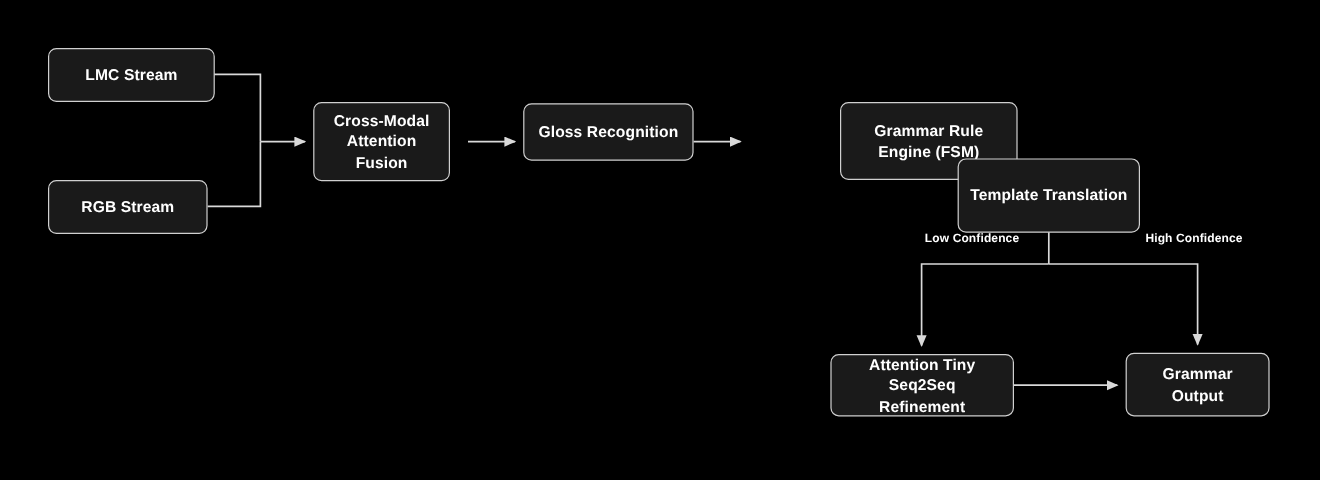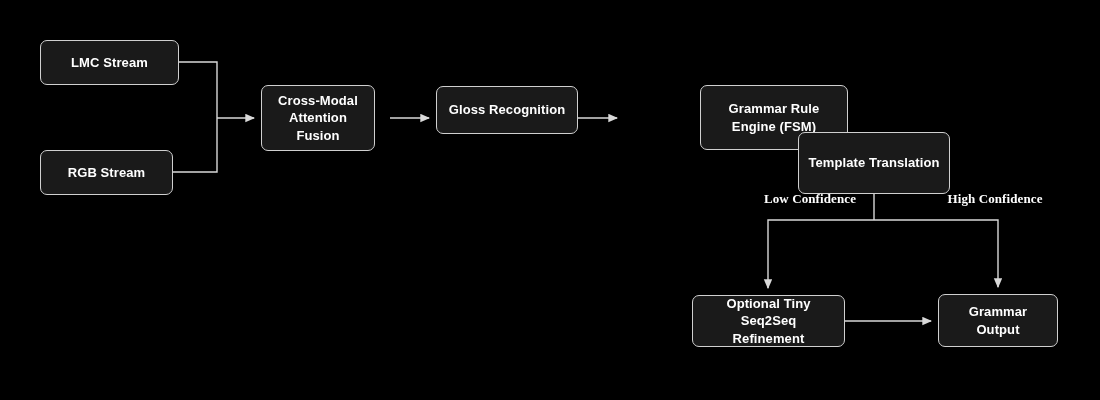--- a/index.html
+++ b/index.html
@@ -41,26 +41,25 @@
     padding: 4px 8px;
     letter-spacing: 0.1px;
   }
   .node-label {
     display: block;
     white-space: pre-line;
   }
   .edge-label {
     position: absolute;
     color: #ffffff;
-    font-size: 13px;
+    font-size: 10px;
     font-weight: 700;
     white-space: nowrap;
     transform: translate(-50%, -50%);
     letter-spacing: 0.1px;
-    font-family: Liberation Serif, serif;
   }
 </style>
 </head>
 <body>
 
 <div id="canvas">
 
   <svg id="edges" viewBox="0 0 1100 400" width="1100" height="400" xmlns="http://www.w3.org/2000/svg">
     <defs>
       <marker id="arrowhead" markerWidth="7" markerHeight="7" refX="6.2" refY="3" orient="auto" markerUnits="strokeWidth">
@@ -129,21 +128,21 @@
   <div class="node" style="left:656px; top:85px; width:148px; height:65px;margin-left:44px;">
     <span class="node-label">Grammar Rule
 Engine (FSM)</span>
   </div>
 
   <div class="node" style="left:798px; top:86px; width:152px; height:62px;margin-top:46px;">
     <span class="node-label">Template Translation</span>
   </div>
 
   <div class="node" style="left:692px; top:295px; width:153px; height:52px;">
-    <span class="node-label">Optional Tiny Seq2Seq
+    <span class="node-label">Attention Tiny Seq2Seq
 Refinement</span>
   </div>
 
   <div class="node" style="left:938px; top:294px; width:120px; height:53px;">
     <span class="node-label">Grammar Output</span>
   </div>
 
   <div class="edge-label" style="left:810px; top:199px;">Low Confidence</div>
 
   <div class="edge-label" style="left:952px; top:199px;margin-left:43px;">High Confidence</div>

